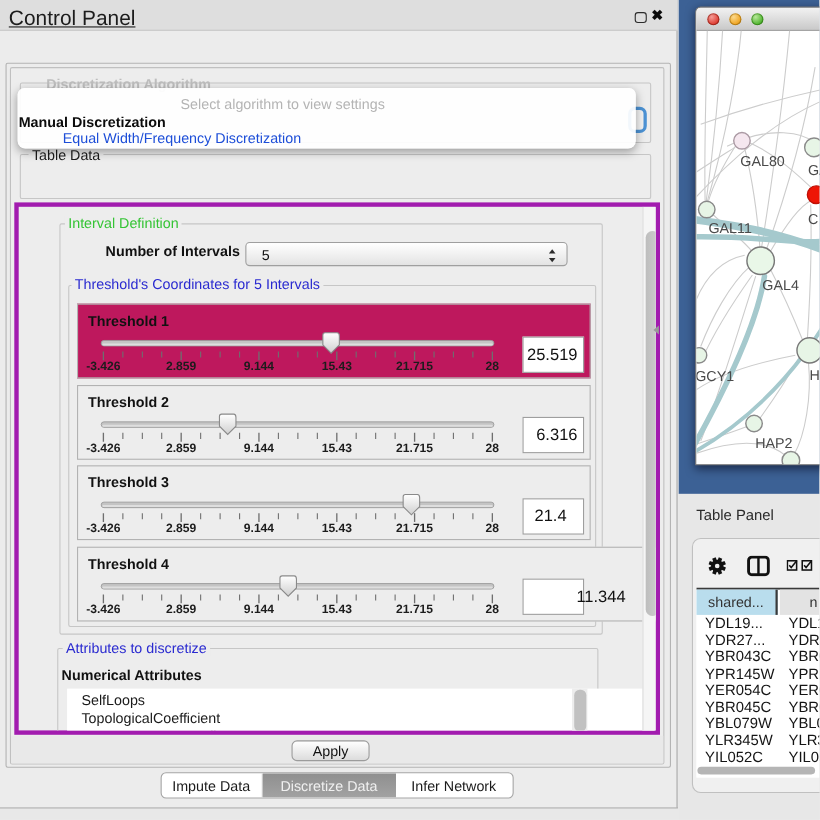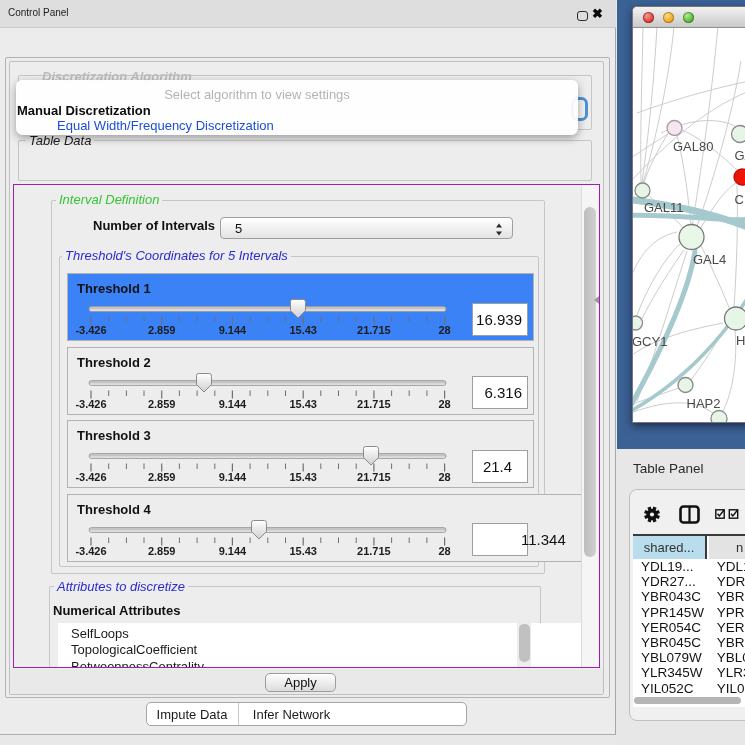--- a/index.html
+++ b/index.html
@@ -1,61 +1,61 @@
 <!DOCTYPE html>
 <html><head>
 <meta charset="utf-8">
 <style>
   * { margin:0; padding:0; box-sizing:border-box; font-family:"Liberation Sans",sans-serif; }
   html,body { width:745px; height:745px; overflow:hidden; background:#e8e8e8; position:relative; }
   .abs { position:absolute; }
-  .fs-label { position:absolute; background:#ededed; padding:0 3px; font-size:13px; line-height:14px; white-space:nowrap;font-style:italic; }
+  .fs-label { position:absolute; background:#ededed; padding:0 3px; font-size:13px; line-height:14px; white-space:nowrap; }
 </style>
 </head>
 <body>
 
 <div class="abs" id="leftwin" style="left:0;top:0;width:616px;height:735px;background:#ececec;border-right:1px solid #a6a6a6;border-bottom:1px solid #adadad;">
 
   <div class="abs" style="left:0;top:0;width:616px;height:28px;background:#dedede;border-bottom:1px solid #c8c8c8;">
-    <div class="abs" style="left:8px;top:7px;font-size:10px;color:#1c1c1c;">Control Panel</div>
+    <div class="abs" style="left:8px;top:7px;font-size:19px;color:#1c1c1c;text-decoration:underline;">Control Panel</div>
     <div class="abs" style="left:577px;top:11px;width:11px;height:9.5px;border:1.8px solid #2b2b2b;border-radius:3px;"></div>
     <div class="abs" style="left:592px;top:6px;font-size:13px;font-weight:bold;color:#0a0a0a;">✖</div>
   </div>
 
 
   <div class="abs" style="left:5px;top:57px;width:605px;height:641px;border:1px solid #b3b3b3;background:#ececec;border-radius:2px;"></div>
 
   <div class="abs" style="left:9px;top:61px;width:595px;height:634px;border:1px solid #c0c0c0;background:#ededed;border-radius:2px;"></div>
 
   <div class="abs" style="left:17.5px;top:75px;width:574px;height:55px;border:1px solid #c6c6c6;border-radius:2px;"></div>
   <div class="fs-label" style="left:39px;top:70px;font-weight:bold;color:#bdbdbd;background:transparent;">Discretization Algorithm</div>
 
   <div class="abs" style="left:570.5px;top:96.5px;width:17.5px;height:24px;border:3.2px solid #4c92d4;border-radius:6.5px;background:#f2f2f2;"></div>
 
   <div class="abs" style="left:17.5px;top:140px;width:574px;height:41px;border:1px solid #c6c6c6;border-radius:2px;"></div>
   <div class="fs-label" style="left:26px;top:133.5px;color:#1b1b1b;">Table Data</div>
 
-  <div class="abs" style="left:13px;top:184px;width:587px;height:484px;border:1px solid #a21caf;background:#ededed;overflow:hidden;" id="viewport">
+  <div class="abs" style="left:13px;top:184px;width:587px;height:484px;border:4px solid #a21caf;background:#ededed;overflow:hidden;" id="viewport">
 
     <div class="abs" style="left:37px;top:15px;width:494px;height:374px;border:1px solid #c6c6c6;border-radius:2px;"></div>
     <div class="fs-label" style="left:42px;top:8px;color:#35c435;">Interval Definition</div>
 
     <div class="abs" style="left:79px;top:33px;font-size:13px;font-weight:bold;color:#111;">Number of Intervals</div>
     <div class="abs" style="left:206px;top:32px;width:293px;height:22px;border:1px solid #9f9f9f;border-radius:4px;background:linear-gradient(#ffffff,#e3e3e3);">
       <div class="abs" style="left:14px;top:3px;font-size:13px;color:#111;">5</div>
       <svg class="abs" style="right:9px;top:5px;" width="8" height="13" viewBox="0 0 8 13">
         <path d="M4 0.5 L7 4.5 L1 4.5 Z" fill="#2b2b2b"></path>
         <path d="M4 12.5 L7 8.5 L1 8.5 Z" fill="#2b2b2b"></path>
       </svg>
     </div>
 
     <div class="abs" style="left:45px;top:70.5px;width:480px;height:311px;border:1px solid #c6c6c6;border-radius:2px;"></div>
     <div class="fs-label" style="left:48px;top:63.5px;color:#2a2ad0;">Threshold's Coordinates for 5 Intervals</div>
 
-    <div class="abs" style="left:53px;top:88px;width:467px;height:68px;border:1px solid #b2b2b2;background:#3b82f6;">
+    <div class="abs" style="left:53px;top:88px;width:467px;height:68px;border:1px solid #b2b2b2;background:#be185d;">
       <svg width="465" height="66" viewBox="0 0 465 66">
         <defs>
             <linearGradient id="thumbg" x1="0" y1="0" x2="0" y2="1">
               <stop offset="0" stop-color="#ffffff"></stop>
               <stop offset="1" stop-color="#cfcfcf"></stop>
             </linearGradient>
           </defs>
         <text x="9" y="19" font-size="13" font-weight="bold" fill="#111">Threshold 1</text>
         <rect x="21" y="32.5" width="357" height="5" rx="2.5" fill="#c4c4c4" stroke="#9a9a9a" stroke-width="0.8"></rect>
         <rect x="22" y="35.2" width="355" height="1.8" rx="0.9" fill="#dedede"></rect>
@@ -81,21 +81,21 @@
           <line x1="358.9" y1="42.5" x2="358.9" y2="48" stroke="#6f6f6f" stroke-width="1"></line>
           <line x1="376.6" y1="42.5" x2="376.6" y2="50.5" stroke="#6f6f6f" stroke-width="1.2"></line>
         <text x="23.0" y="59.5" text-anchor="middle" font-size="11" font-weight="bold" fill="#1c1c1c">-3.426</text>
           <text x="93.7" y="59.5" text-anchor="middle" font-size="11" font-weight="bold" fill="#1c1c1c">2.859</text>
           <text x="164.4" y="59.5" text-anchor="middle" font-size="11" font-weight="bold" fill="#1c1c1c">9.144</text>
           <text x="235.2" y="59.5" text-anchor="middle" font-size="11" font-weight="bold" fill="#1c1c1c">15.43</text>
           <text x="305.9" y="59.5" text-anchor="middle" font-size="11" font-weight="bold" fill="#1c1c1c">21.715</text>
           <text x="376.6" y="59.5" text-anchor="middle" font-size="11" font-weight="bold" fill="#1c1c1c">28</text>
         <path d="M 222.5,27.5 Q 222.5,25.5 224.5,25.5 L 235.5,25.5 Q 237.5,25.5 237.5,28.5 L 237.5,36.5 L 230,44 L 222.5,36.5 Z" fill="url(#thumbg)" stroke="#8a8a8a" stroke-width="1"></path>
       </svg>
-      <div class="abs" style="left:404px;top:28.5px;width:56px;height:33px;background:#ffffff;border:1px solid #9e9e9e;font-size:15px;color:#111;text-align:right;line-height:31px;padding-right:5px;">16.939</div>
+      <div class="abs" style="left:404px;top:28.5px;width:56px;height:33px;background:#ffffff;border:1px solid #9e9e9e;font-size:15px;color:#111;text-align:right;line-height:31px;padding-right:5px;">25.519</div>
     </div>
 <div class="abs" style="left:53px;top:161.5px;width:467px;height:68px;border:1px solid #b2b2b2;background:#ededed;">
       <svg width="465" height="66" viewBox="0 0 465 66">
         <defs>
             <linearGradient id="thumbg" x1="0" y1="0" x2="0" y2="1">
               <stop offset="0" stop-color="#ffffff"></stop>
               <stop offset="1" stop-color="#cfcfcf"></stop>
             </linearGradient>
           </defs>
         <text x="9" y="19" font-size="13" font-weight="bold" fill="#111">Threshold 2</text>
@@ -228,20 +228,21 @@
 
     <div class="abs" style="left:567px;top:0;width:18px;height:484px;background:#f5f5f5;border-left:1px solid #dcdcdc;"></div>
     <div class="abs" style="left:569.5px;top:22px;width:12px;height:350px;background:linear-gradient(90deg,#bdbdbd,#cfcfcf);border-radius:6px;"></div>
   </div>
 
   <div class="abs" style="left:10px;top:669px;width:593px;height:25px;background:#e9e9e9;"></div>
   <div class="abs" style="left:265px;top:672.5px;width:71px;height:19px;border:1px solid #9c9c9c;border-radius:5px;background:linear-gradient(#ffffff,#dcdcdc);text-align:center;font-size:13px;color:#111;line-height:17px;">Apply</div>
 
   <div class="abs" style="left:145.5px;top:702px;width:321px;height:24px;background:#ffffff;border:1px solid #a5a5a5;border-radius:5px;display:flex;overflow:hidden;font-size:13px;color:#1b1b1b;">
     <div style="width:92px;display:flex;align-items:center;justify-content:center;border-right:1px solid #c9c9c9;">Impute Data</div>
+    <div style="width:121px;display:flex;align-items:center;justify-content:center;background:linear-gradient(#8f8f8f,#a2a2a2);color:#f0f0f0;">Discretize Data</div>
     <div style="width:106px;display:flex;align-items:center;justify-content:center;">Infer Network</div>
   </div>
 </div>
 
 <div class="abs" style="left:16px;top:79.5px;width:562px;height:55.5px;background:rgba(255,255,255,0.93);border-radius:6px 6px 7px 7px;box-shadow:0 3px 9px rgba(0,0,0,0.35);z-index:30;">
   <div class="abs" style="left:0;top:7px;width:482px;text-align:center;font-size:13px;color:#b4b4b4;">Select algorithm to view settings</div>
   <div class="abs" style="left:1px;top:23.5px;font-size:13px;font-weight:bold;color:#0c0c0c;">Manual Discretization</div>
   <div class="abs" style="left:1px;top:38px;font-size:13px;color:#1d4ed8;padding-left:40px;">Equal Width/Frequency Discretization</div>
 </div>
 

